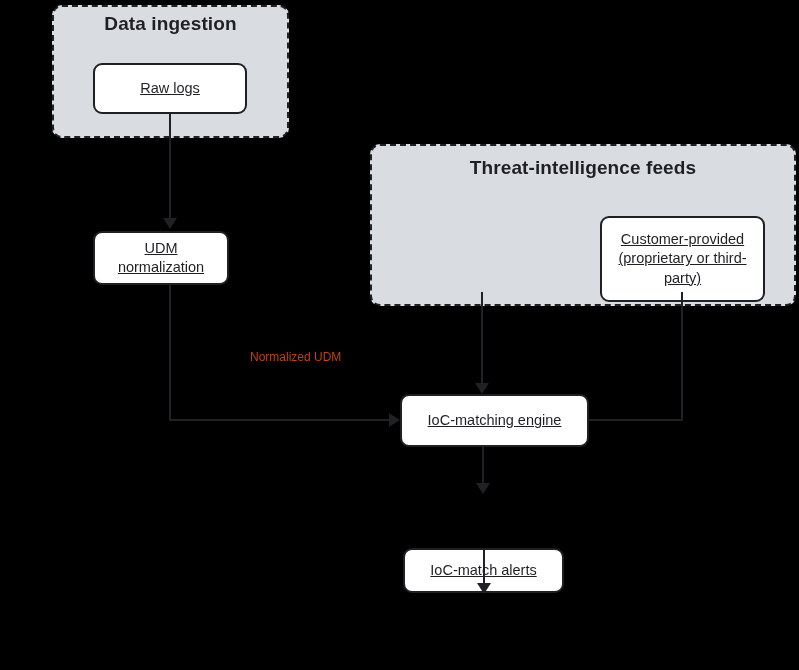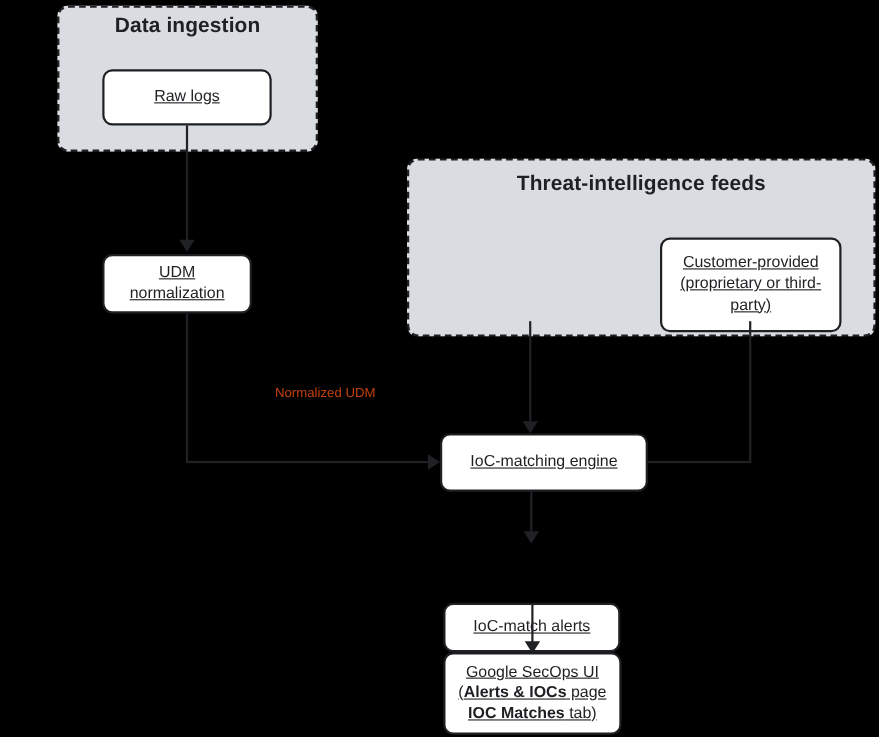--- a/index.html
+++ b/index.html
@@ -141,21 +141,14 @@
   <div class="ln v" style="left:482px; top:447px; height:37px;"></div>
   <div class="arrow down" style="left:476px; top:483px;"></div>
 
   <div class="node" style="left:403px; top:524px; width:161px; height:45px;margin-top:24px;">
     <span class="txt">IoC-match alerts</span>
   </div>
 
   <div class="ln v" style="left:483px; top:549px; height:36px;"></div>
   <div class="arrow down" style="left:477px; top:583px;"></div>
 
-  <div class="node" style="left:403px; top:593px; width:162px; height:75px;">
-    <span class="txt">
-      <span>Google SecOps UI</span><br>
-      <span>(</span><b>Alerts &amp; IOCs</b><span> page</span><br>
-      <b>IOC Matches</b><span> tab)</span>
-    </span>
-  </div>
 
 </div>
 
 </body></html>

